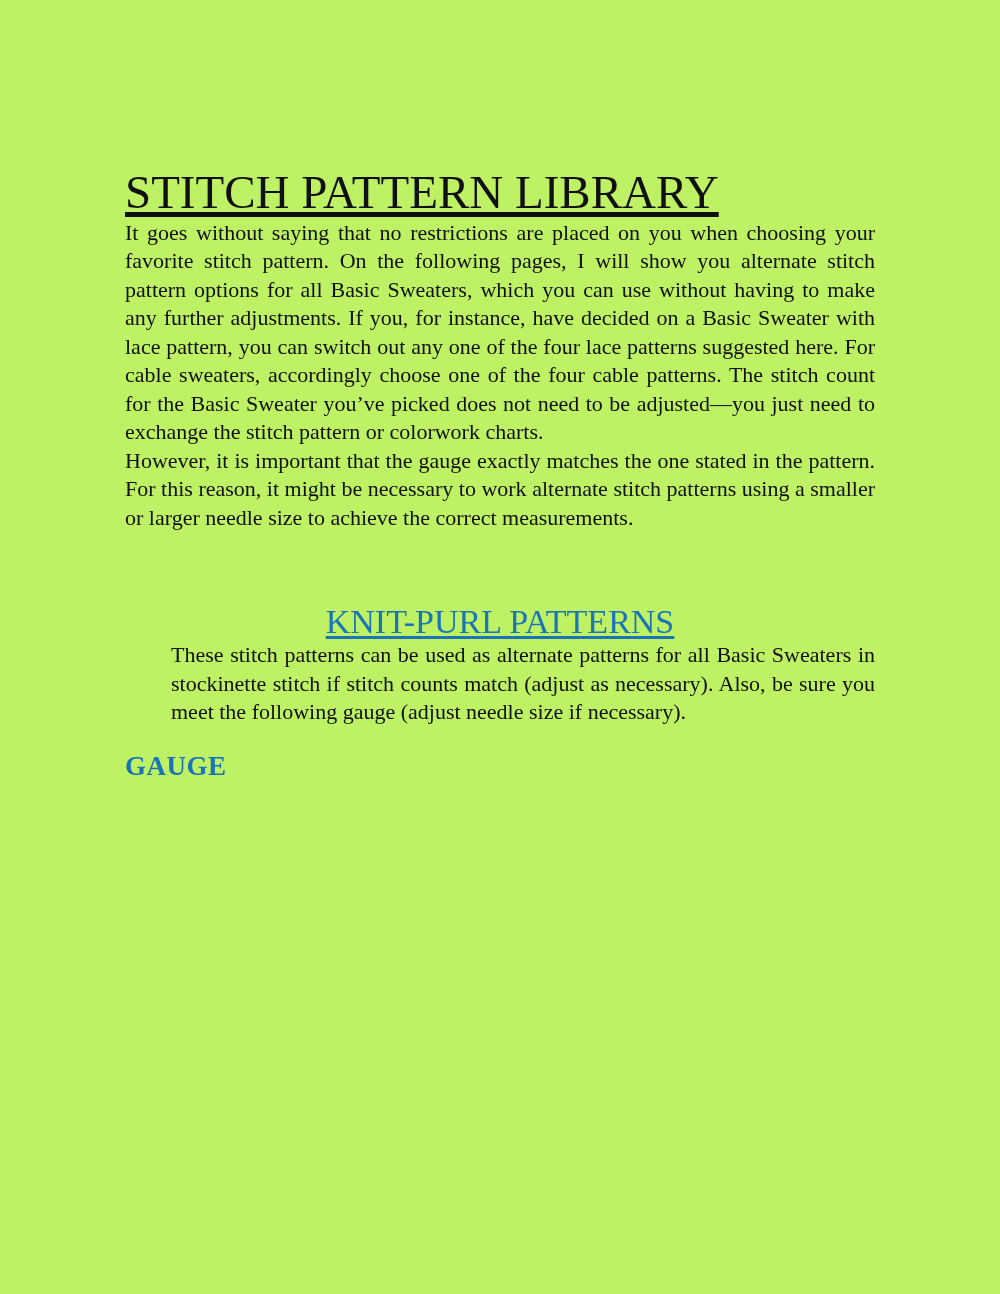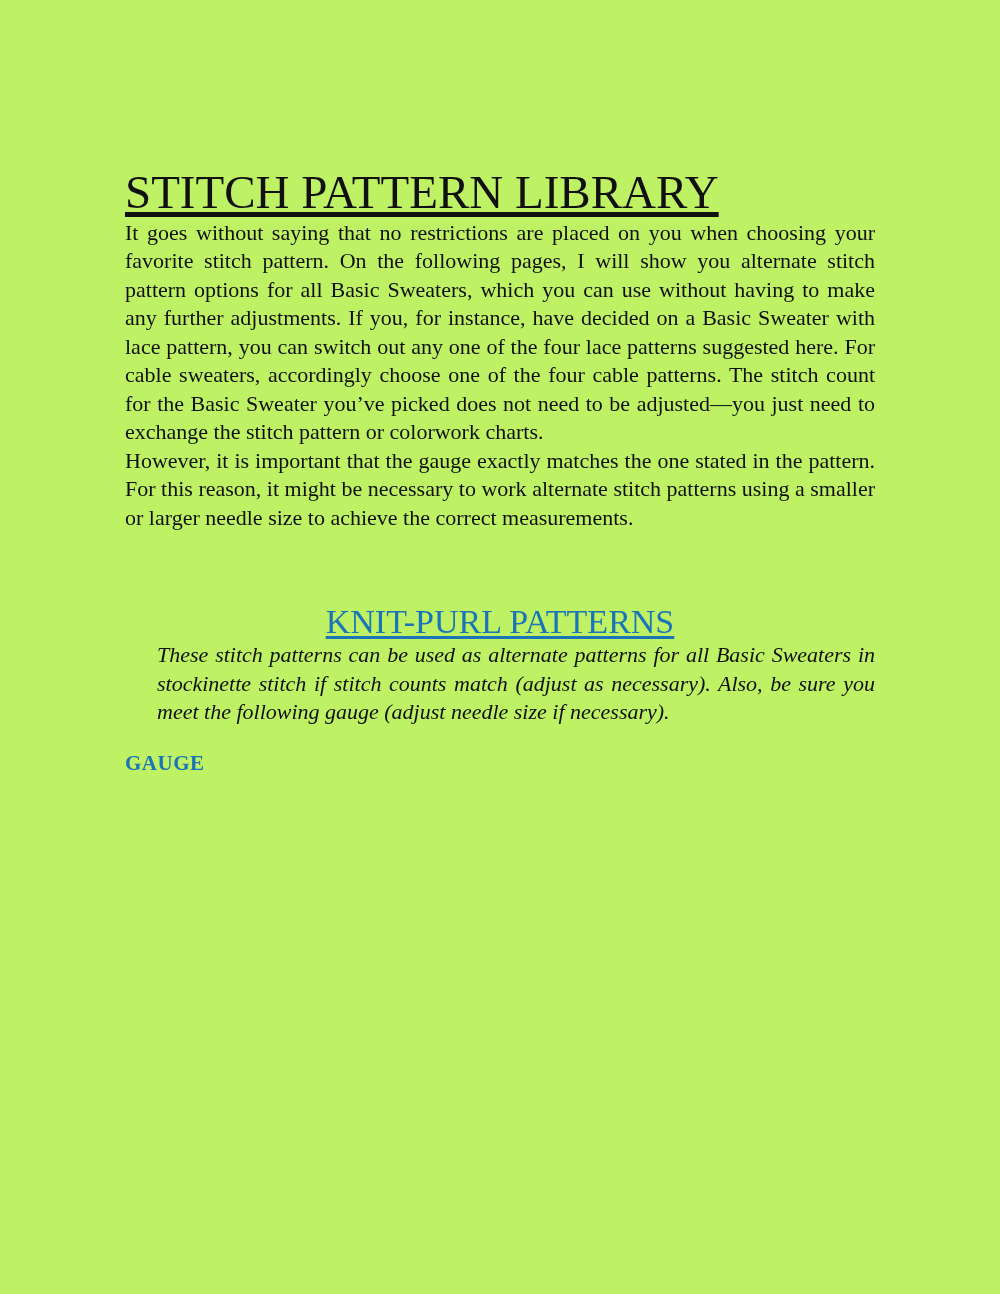--- a/index.html
+++ b/index.html
@@ -33,40 +33,39 @@
   p.body-text {
     font-size: 22px;
     line-height: 28.5px;
     text-align: justify;
     margin: 0;
     color: #101010;
   }
   p.intro-first {
   }
   p.indented {
-    margin-left: 32px;
-    font-style: italic;
+    margin-left: 46px;
   }
   h2.section-heading {
     margin: 70px 0 0 0;
     font-weight: 400;
     font-size: 34px;
     line-height: 1.15;
     white-space: nowrap;
     color: var(--heading-accent, #1B74B8);
     text-decoration: underline;
     text-decoration-color: var(--heading-accent, #1B74B8);
     text-decoration-thickness: 3px;
     text-underline-offset: 3px;
     text-align: center;
   }
   h3.sub-heading {
     margin: 24px 0 0 0;
     font-weight: 700;
-    font-size: 21px;
+    font-size: 27px;
     line-height: 1.15;
     letter-spacing: 0.5px;
     color: var(--heading-accent, #1B74B8);
   }
 </style>
 </head>
 <body>
 
 <div class="page">
 

